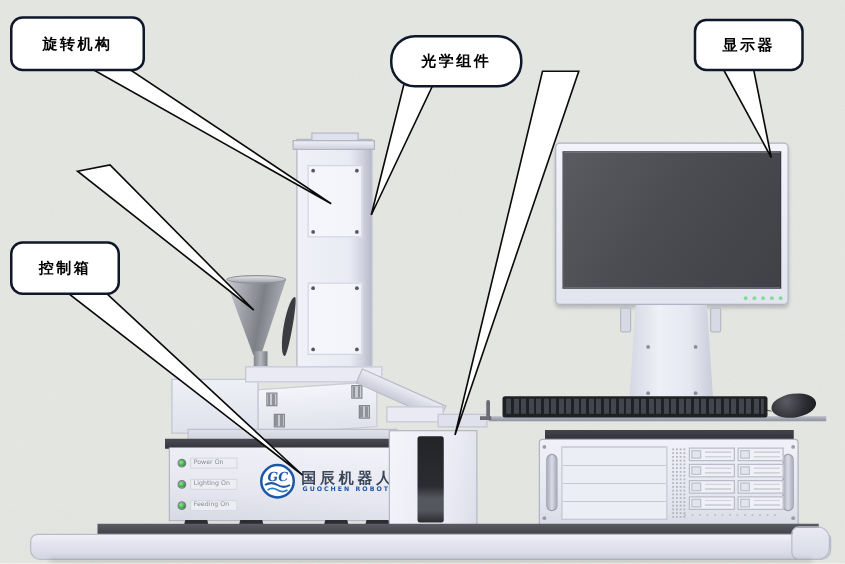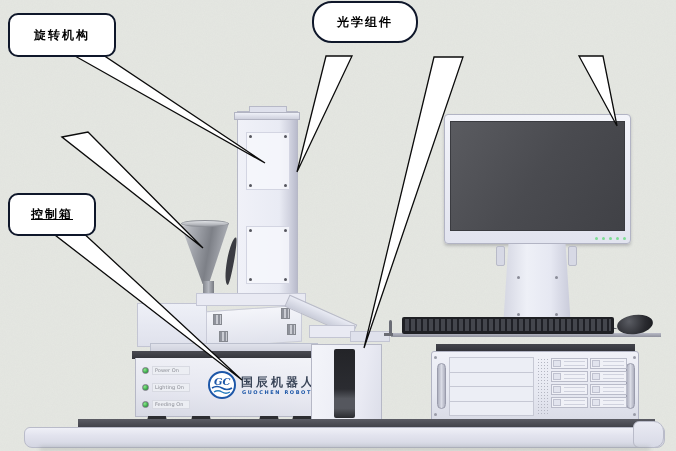--- a/index.html
+++ b/index.html
@@ -8,22 +8,22 @@
   .canvas *{position:absolute;box-sizing:border-box;}
   .grain{left:0;top:0;z-index:0;opacity:.55;pointer-events:none;}
   .lines{left:0;top:0;z-index:20;pointer-events:none;}
 
   
   .callout{z-index:30;background:#fff;border:2px solid #0f172a;border-radius:10px;
            display:flex;align-items:center;justify-content:center;
            font-weight:bold;font-size:12px;color:#000;letter-spacing:2px;}
   .co-rotation{left:8px;top:13px;width:108px;height:44px;}
   .co-hopper{left:5px;top:95px;width:88px;height:43px;}
-  .co-control{left:8px;top:193px;width:88px;height:43px;text-decoration:underline;}
-  .co-optics{left:312px;top:1px;width:106px;height:42px;border-radius:20px;}
+  .co-control{left:8px;top:193px;width:88px;height:43px;}
+  .co-optics{left:312px;top:28px;width:106px;height:42px;border-radius:20px;}
   .co-collection{left:430px;top:13px;width:92px;height:45px;}
   .co-monitor{left:555px;top:15px;width:88px;height:42px;}
 
   
   .tower{left:237px;top:111px;width:61px;height:188px;border:1px solid #b7b9c7;
          background:linear-gradient(90deg,#f0f1f8 0%,#e9ebf4 70%,#d0d2df 88%,#b9bbcc 100%);}
   .tower-cap{left:249px;top:106px;width:38px;height:7px;background:#dfe1ec;border:1px solid #b7b9c7;}
   .tower-flange{left:234px;top:112px;width:66px;height:8px;background:linear-gradient(#eef0f7,#cfd1de);border:1px solid #b2b4c2;}
   .panel-upper,.panel-lower{background:rgba(246,247,252,.85);border:1px solid #d3d5e2;}
   .panel-upper{left:246px;top:132px;width:44px;height:58px;}
@@ -289,14 +289,15 @@
     <polygon points="62,137 88,132 203,248" fill="#fff" stroke="#0b0b0b" stroke-width="1.3"></polygon>
     <polygon points="55,235 80,230 242,380" fill="#fff" stroke="#0b0b0b" stroke-width="1.3"></polygon>
     <polygon points="326,56 352,56 297,172" fill="#fff" stroke="#0b0b0b" stroke-width="1.3"></polygon>
     <polygon points="434,57 463,57 364,348" fill="#fff" stroke="#0b0b0b" stroke-width="1.3"></polygon>
     <polygon points="579,56 603,56 617,126" fill="#fff" stroke="#0b0b0b" stroke-width="1.3"></polygon>
   </svg>
 
   <div class="callout co-rotation">旋转机构</div>
   <div class="callout co-control">控制箱</div>
   <div class="callout co-optics">光学组件</div>
+  <div class="callout co-monitor">显示器</div>
 
 </div>
 
 </body></html>

